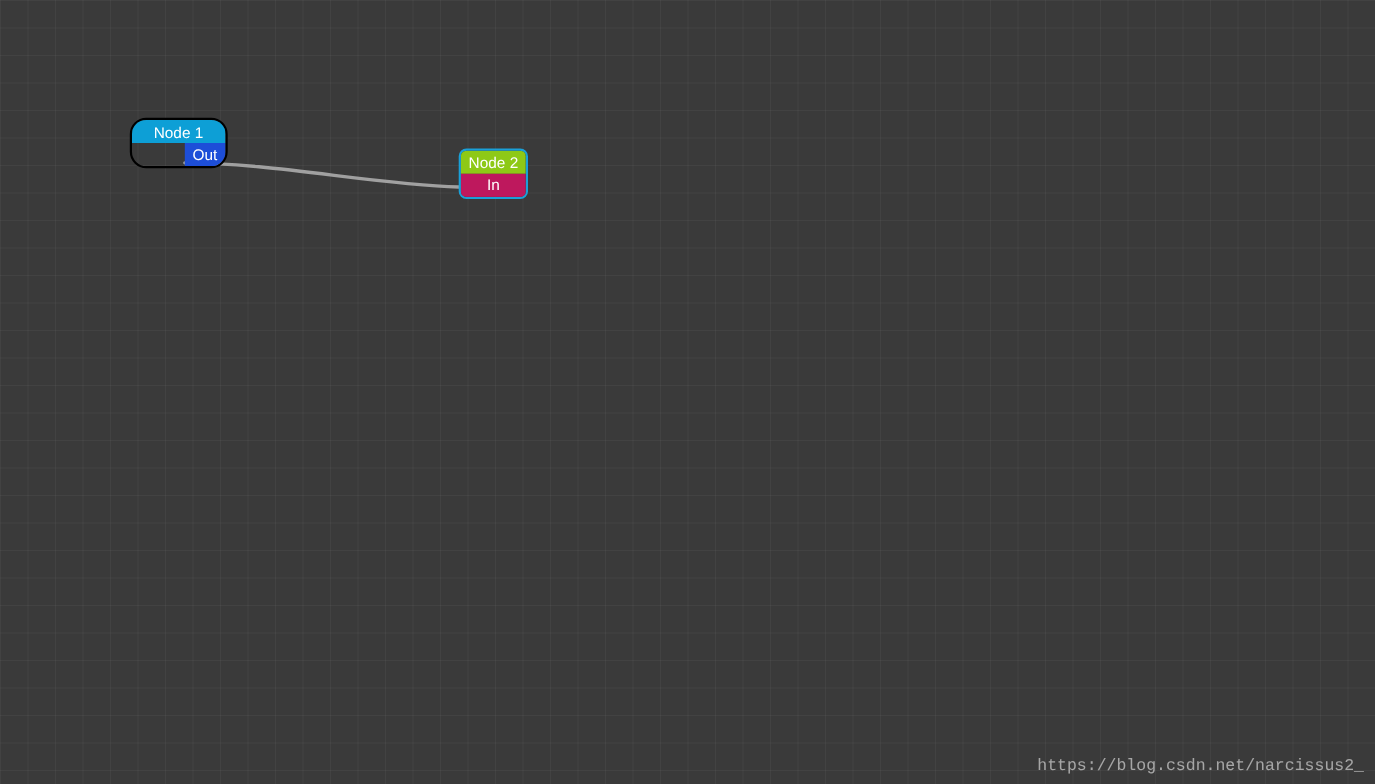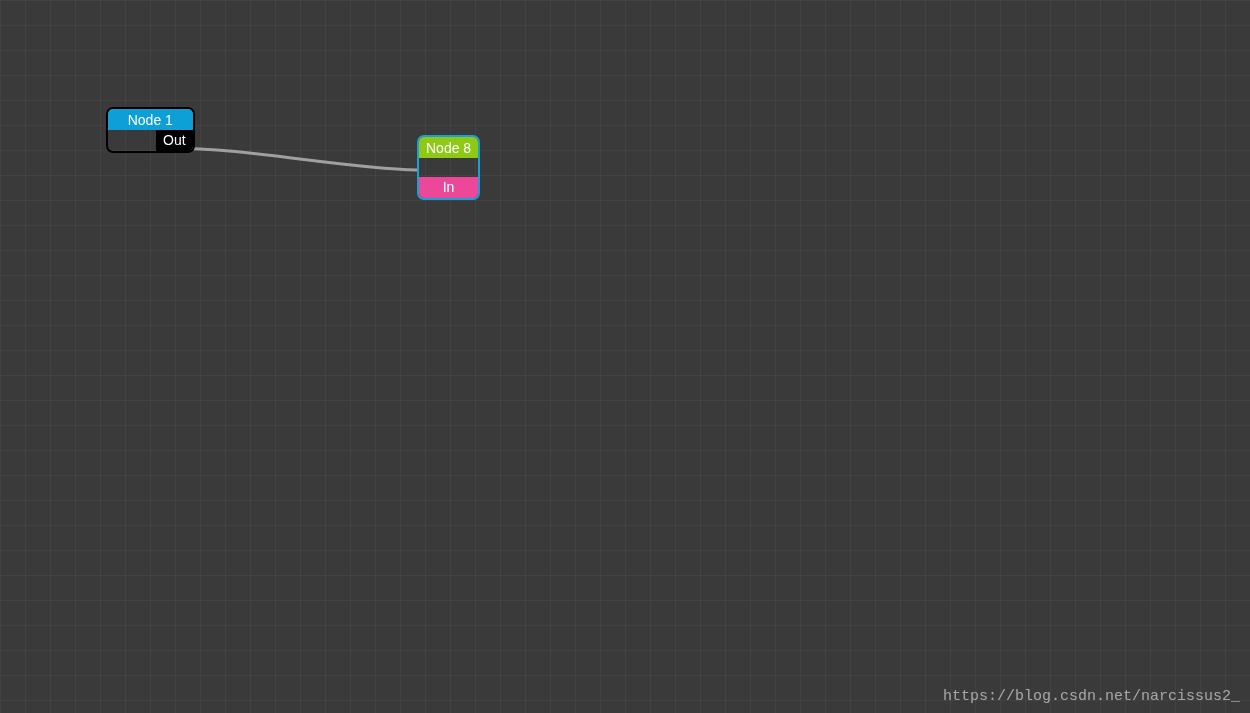--- a/index.html
+++ b/index.html
@@ -45,26 +45,26 @@
     white-space: nowrap;
   }
   .node-port {
     color: #fff;
     font-size: 14px;
     font-weight: 400;
     text-align: center;
     padding: 2px 7px 3px 7px;
     white-space: nowrap;
   }
-  .node-1 { left: 106px; top: 107px; }
+  .node-1 { left: 118px; top: 107px; border-radius: 15px; }
   .node-1 .node-title { background: #0d9fd6; }
-  .node-1 .node-port  { background: #000000; margin-left: 48px; }
+  .node-1 .node-port  { background: #1d4ed8; margin-left: 48px; }
   .node-2 { left: 417px; top: 135px; border-color: #1aa0d8; }
   .node-2 .node-title { background: #8ec916; }
-  .node-2 .node-port  { background: #ec4899; margin-top: 19px; }
+  .node-2 .node-port  { background: #be185d; }
   .watermark {
     position: absolute;
     right: 10px;
     bottom: 8px;
     color: rgba(255,255,255,0.55);
     font-size: 15px;
     font-family: Liberation Mono, monospace;
     user-select: none;
   }
 </style>
@@ -76,17 +76,17 @@
 <svg class="edge-layer" width="1250" height="713">
   <path class="edge-line" d="M 168 148 C 250 148, 340 168, 417 170"></path>
 </svg>
 
 <div class="node node-1">
   <div class="node-title">Node 1</div>
   <div class="node-port">Out</div>
 </div>
 
 <div class="node node-2">
-  <div class="node-title">Node 8</div>
+  <div class="node-title">Node 2</div>
   <div class="node-port">In</div>
 </div>
 
 <div class="watermark">https://blog.csdn.net/narcissus2_</div>
 
 </body></html>

